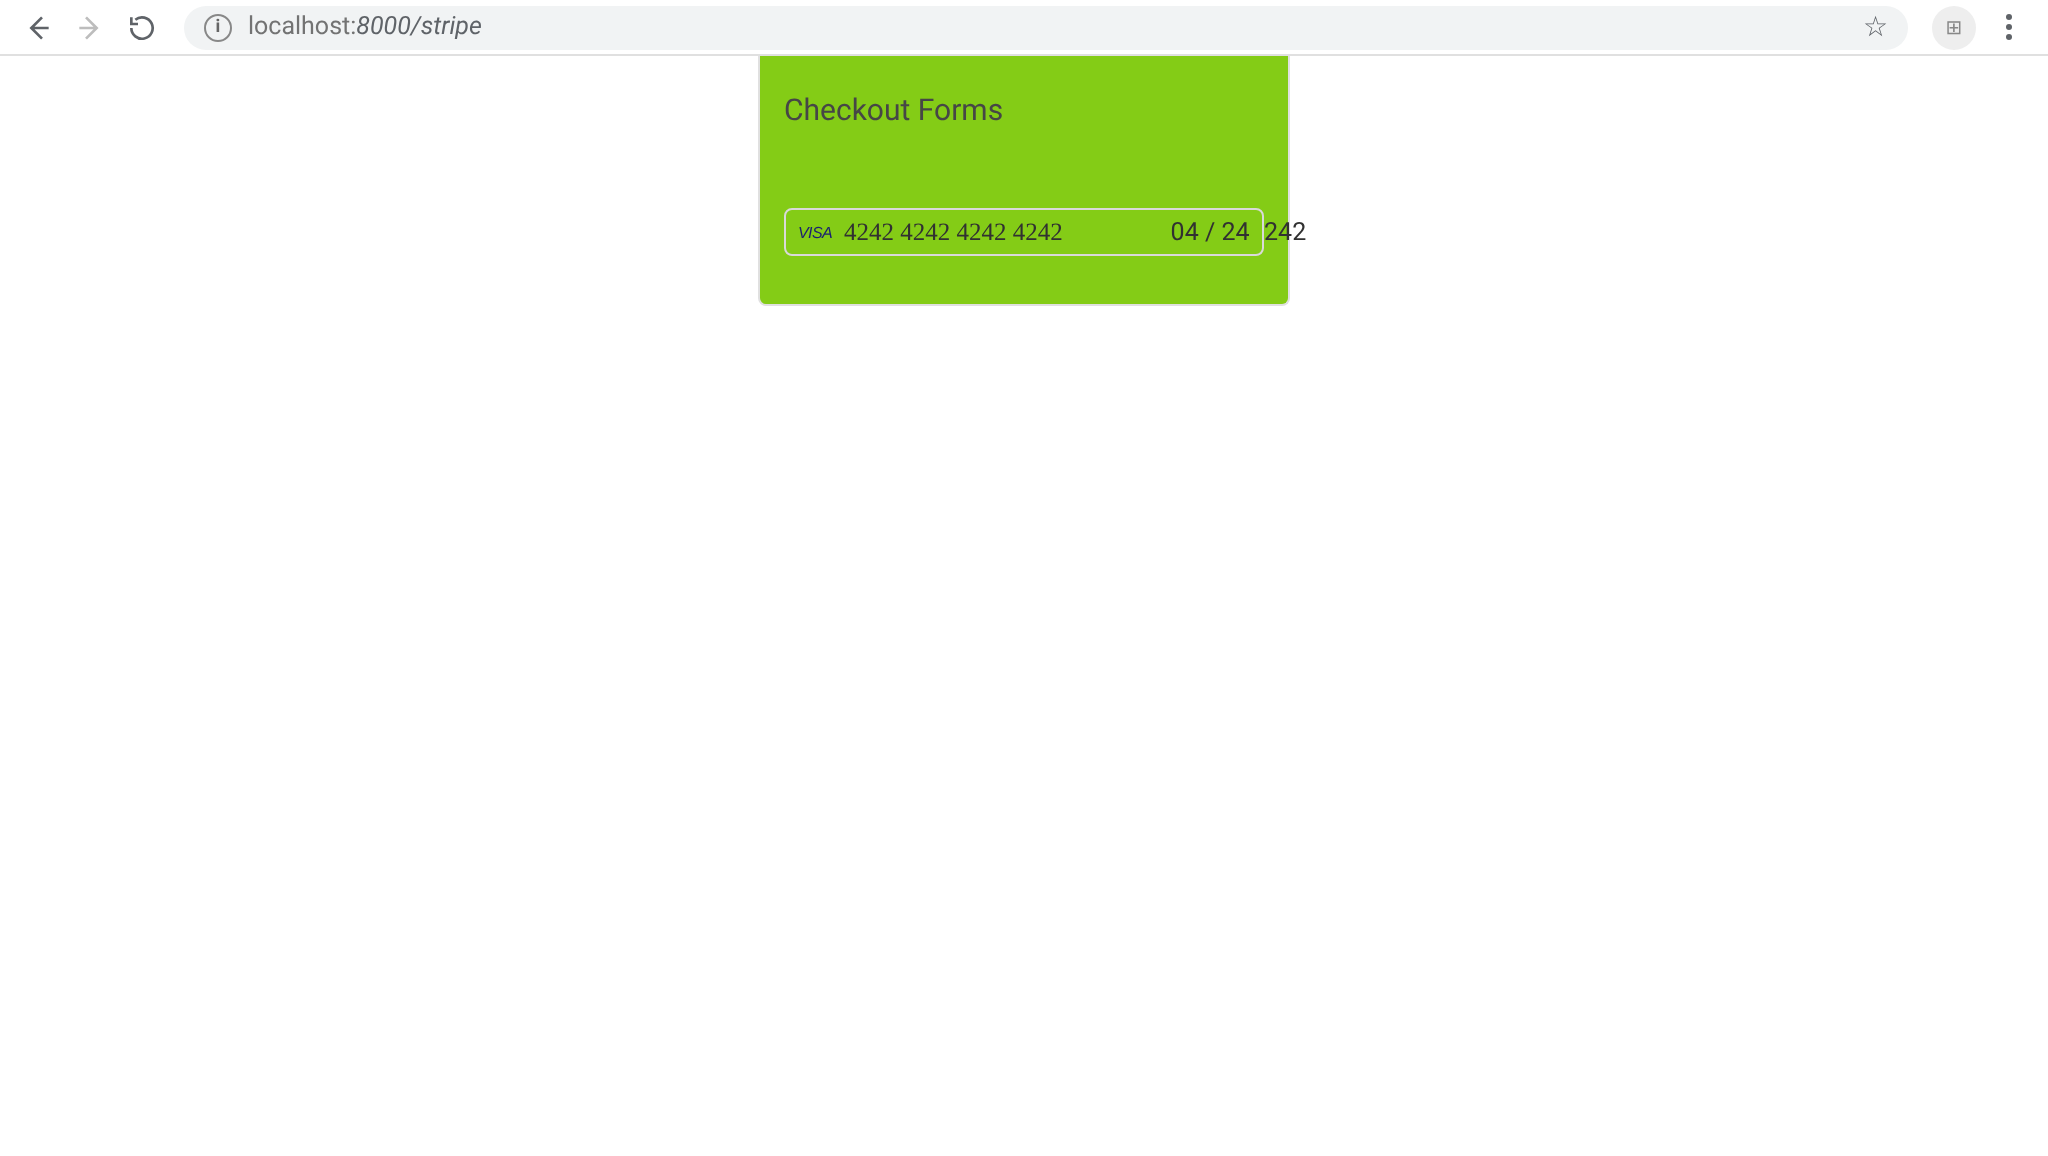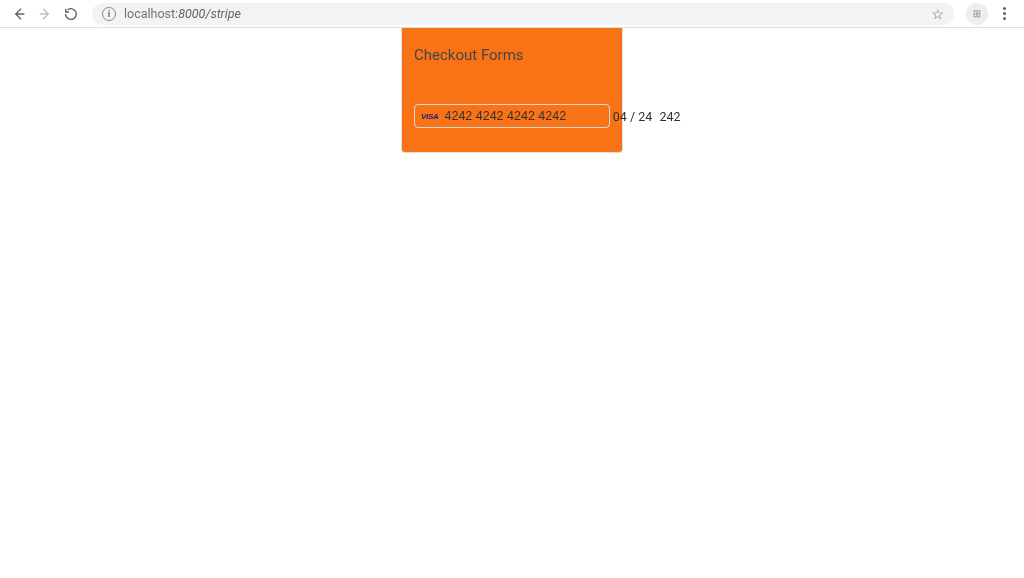--- a/index.html
+++ b/index.html
@@ -64,27 +64,27 @@
     .kebab { width: 20px; display: flex; flex-direction: column; align-items: center; gap: 2px; cursor: pointer; }
     .kebab span { width: 3px; height: 3px; background: #5f6368; border-radius: 50%; }
 
     
     .page {
       display: flex;
       justify-content: center;
       padding-top: 0;
     }
     .card {
-      width: 222px;
+      width: 266px;
       margin-top: 0;
       border: 1px solid #e0e0e0;
       border-top: none;
       border-radius: 0 0 4px 4px;
       padding: 18px 12px 12px;
-      background: #f97316;
+      background: #84cc16;
     }
     .card-title {
       font-size: 15px;
       color: #464646;
       font-weight: 400;
       margin-bottom: 40px;
     }
     .card-input-row {
       border: 1px solid #d9d9d9;
       border-radius: 4px;
@@ -93,26 +93,26 @@
       align-items: center;
       padding: 0 6px;
       font-size: 12.5px;
       color: #313131;
       margin-bottom: 12px;
       gap: 6px;
     }
     .visa-badge {
       font-family: Arial, sans-serif;
       font-size: 8px;
-      font-weight: 700;
+      font-weight: 400;
       font-style: italic;
       color: #1a1f71;
       letter-spacing: -0.3px;
     }
-    .cc-number { flex: 1; border: none; outline: none; font-size: 12.5px; color: #313131; font-family: Liberation Sans, sans-serif; background: transparent; }
+    .cc-number { flex: 1; border: none; outline: none; font-size: 12.5px; color: #313131; font-family: Liberation Serif, serif; background: transparent; }
     .cc-exp { width: 42px; border: none; outline: none; font-size: 12.5px; color: #313131; text-align: center; font-family: inherit; background: transparent; }
     .cc-cvc { width: 26px; border: none; outline: none; font-size: 12.5px; color: #313131; text-align: left; font-family: inherit; background: transparent; margin-right: 2px; }
     .pay-btn {
       width: 100%;
       height: 30px;
       background: #1c8449;
       color: #fff;
       border: none;
       border-radius: 3px;
       font-size: 13px;

